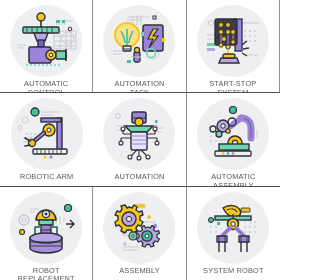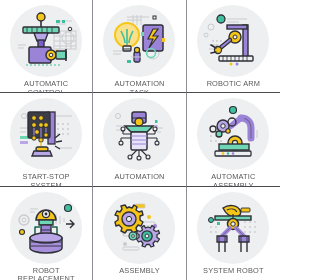--- a/index.html
+++ b/index.html
@@ -116,20 +116,70 @@
         <circle cx="34" cy="45" r="2.6" fill="#f5c518" stroke="#2f3038" stroke-width="1.2"></circle>
         <circle cx="48" cy="48" r="4.5" fill="none" stroke="#6fd6b4" stroke-width="1.6"></circle>
         <rect x="24" y="55" width="4" height="3" fill="#3fbf9f"></rect>
         <path d="M28 52h10" stroke="#c9cbcf" stroke-width="1"></path>
       </svg>
     </div>
     <div class="caption">AUTOMATION
 TASK</div>
   </div>
 
+  <div class="cell c0 r1">
+    <div class="badge">
+      <svg viewBox="0 0 72 72">
+        <g stroke="#c9cbcf" stroke-width="1" fill="none">
+          <path d="M44 18h18M48 50h14M10 30h8M10 34h6"></path>
+          <circle cx="14" cy="18" r="2.5"></circle>
+        </g>
+        <g fill="#c9cbcf">
+          <circle cx="48" cy="26" r="1"></circle>
+            <circle cx="53" cy="26" r="1"></circle>
+            <circle cx="58" cy="26" r="1"></circle>
+          <circle cx="48" cy="31" r="1"></circle>
+            <circle cx="53" cy="31" r="1"></circle>
+            <circle cx="58" cy="31" r="1"></circle>
+          <circle cx="48" cy="36" r="1"></circle>
+            <circle cx="53" cy="36" r="1"></circle>
+            <circle cx="58" cy="36" r="1"></circle>
+        </g>
+        <rect x="10" y="38" width="12" height="3" fill="#6fd6b4"></rect>
+        <rect x="10" y="43" width="8" height="3" fill="#b9a6e6"></rect>
+
+        <rect x="38" y="14" width="7" height="32" fill="#9b83d8" stroke="#2f3038" stroke-width="1.3"></rect>
+
+        <rect x="18" y="14" width="22" height="26" rx="2" fill="#3b3c45" stroke="#2f3038" stroke-width="1.4"></rect>
+        <g fill="#f5c518" stroke="#2f3038" stroke-width="1">
+          <circle cx="24" cy="20" r="2.4"></circle>
+            <circle cx="31" cy="20" r="2.4"></circle>
+          <circle cx="24" cy="27" r="2.4"></circle>
+            <circle cx="31" cy="27" r="2.4"></circle>
+          <circle cx="27" cy="34" r="2.4"></circle>
+            <circle cx="36" cy="27" r="2.4"></circle>
+        </g>
+        <path d="M24 30v8M31 30v10M36 30v6" stroke="#9b83d8" stroke-width="1.2"></path>
+        <g fill="#f5c518" stroke="#2f3038" stroke-width="1">
+          <circle cx="24" cy="40" r="2.2"></circle>
+            <circle cx="31" cy="42" r="2.2"></circle>
+            <circle cx="36" cy="37" r="2.2"></circle>
+        </g>
+        <path d="M31 44v6" stroke="#f5c518" stroke-width="1.4"></path>
+        <circle cx="31" cy="52" r="2.2" fill="#f5c518" stroke="#2f3038" stroke-width="1"></circle>
+
+        <path d="M22 58h20l-2-5H24z" fill="#b9a6e6" stroke="#2f3038" stroke-width="1.4"></path>
+        <rect x="26" y="49" width="12" height="4" rx="2" fill="#f5c518" stroke="#2f3038" stroke-width="1.3"></rect>
+        <path d="M45 40l5-4M46 44l6-1M45 48l5 3" stroke="#2f3038" stroke-width="1.3"></path>
+      </svg>
+    </div>
+    <div class="caption">START-STOP
+SYSTEM</div>
+  </div>
+
   <div class="cell c2 r0">
     <div class="badge">
       <svg viewBox="0 0 72 72">
         <g stroke="#c9cbcf" stroke-width="1" fill="none">
           <path d="M30 14h20M30 17h12M34 20h14"></path>
           <circle cx="14" cy="22" r="3"></circle>
           <circle cx="9" cy="30" r="2"></circle>
           <path d="M12 40h8M12 44h5"></path>
         </g>
         <circle cx="24" cy="14" r="4" fill="#3fbf9f" stroke="#2f3038" stroke-width="1.3"></circle>
@@ -155,70 +205,20 @@
         <path d="M19 43l-5-3M19 47l-5 1" stroke="#2f3038" stroke-width="1.6" stroke-linecap="round"></path>
         <g fill="#f5c518">
             <circle cx="34" cy="59" r="1.5"></circle>
           </g>
         <g fill="#9b83d8">
             <circle cx="40" cy="59" r="1.5"></circle>
           </g>
       </svg>
     </div>
     <div class="caption">ROBOTIC ARM</div>
-  </div>
-
-  <div class="cell c0 r1">
-    <div class="badge">
-      <svg viewBox="0 0 72 72">
-        <g stroke="#c9cbcf" stroke-width="1" fill="none">
-          <path d="M44 18h18M48 50h14M10 30h8M10 34h6"></path>
-          <circle cx="14" cy="18" r="2.5"></circle>
-        </g>
-        <g fill="#c9cbcf">
-          <circle cx="48" cy="26" r="1"></circle>
-            <circle cx="53" cy="26" r="1"></circle>
-            <circle cx="58" cy="26" r="1"></circle>
-          <circle cx="48" cy="31" r="1"></circle>
-            <circle cx="53" cy="31" r="1"></circle>
-            <circle cx="58" cy="31" r="1"></circle>
-          <circle cx="48" cy="36" r="1"></circle>
-            <circle cx="53" cy="36" r="1"></circle>
-            <circle cx="58" cy="36" r="1"></circle>
-        </g>
-        <rect x="10" y="38" width="12" height="3" fill="#6fd6b4"></rect>
-        <rect x="10" y="43" width="8" height="3" fill="#b9a6e6"></rect>
-
-        <rect x="38" y="14" width="7" height="32" fill="#9b83d8" stroke="#2f3038" stroke-width="1.3"></rect>
-
-        <rect x="18" y="14" width="22" height="26" rx="2" fill="#3b3c45" stroke="#2f3038" stroke-width="1.4"></rect>
-        <g fill="#f5c518" stroke="#2f3038" stroke-width="1">
-          <circle cx="24" cy="20" r="2.4"></circle>
-            <circle cx="31" cy="20" r="2.4"></circle>
-          <circle cx="24" cy="27" r="2.4"></circle>
-            <circle cx="31" cy="27" r="2.4"></circle>
-          <circle cx="27" cy="34" r="2.4"></circle>
-            <circle cx="36" cy="27" r="2.4"></circle>
-        </g>
-        <path d="M24 30v8M31 30v10M36 30v6" stroke="#9b83d8" stroke-width="1.2"></path>
-        <g fill="#f5c518" stroke="#2f3038" stroke-width="1">
-          <circle cx="24" cy="40" r="2.2"></circle>
-            <circle cx="31" cy="42" r="2.2"></circle>
-            <circle cx="36" cy="37" r="2.2"></circle>
-        </g>
-        <path d="M31 44v6" stroke="#f5c518" stroke-width="1.4"></path>
-        <circle cx="31" cy="52" r="2.2" fill="#f5c518" stroke="#2f3038" stroke-width="1"></circle>
-
-        <path d="M22 58h20l-2-5H24z" fill="#b9a6e6" stroke="#2f3038" stroke-width="1.4"></path>
-        <rect x="26" y="49" width="12" height="4" rx="2" fill="#f5c518" stroke="#2f3038" stroke-width="1.3"></rect>
-        <path d="M45 40l5-4M46 44l6-1M45 48l5 3" stroke="#2f3038" stroke-width="1.3"></path>
-      </svg>
-    </div>
-    <div class="caption">START-STOP
-SYSTEM</div>
   </div>
 
   <div class="cell c1 r1">
     <div class="badge">
       <svg viewBox="0 0 72 72">
         <circle cx="15" cy="18" r="2.5" fill="none" stroke="#c9cbcf" stroke-width="1"></circle>
         <g stroke="#c9cbcf" stroke-width="1" fill="none">
           <path d="M13 28h6M13 32h4M54 30h6M54 34h4"></path>
         </g>
         <rect x="52" y="22" width="2.5" height="3" fill="#3fbf9f"></rect>

